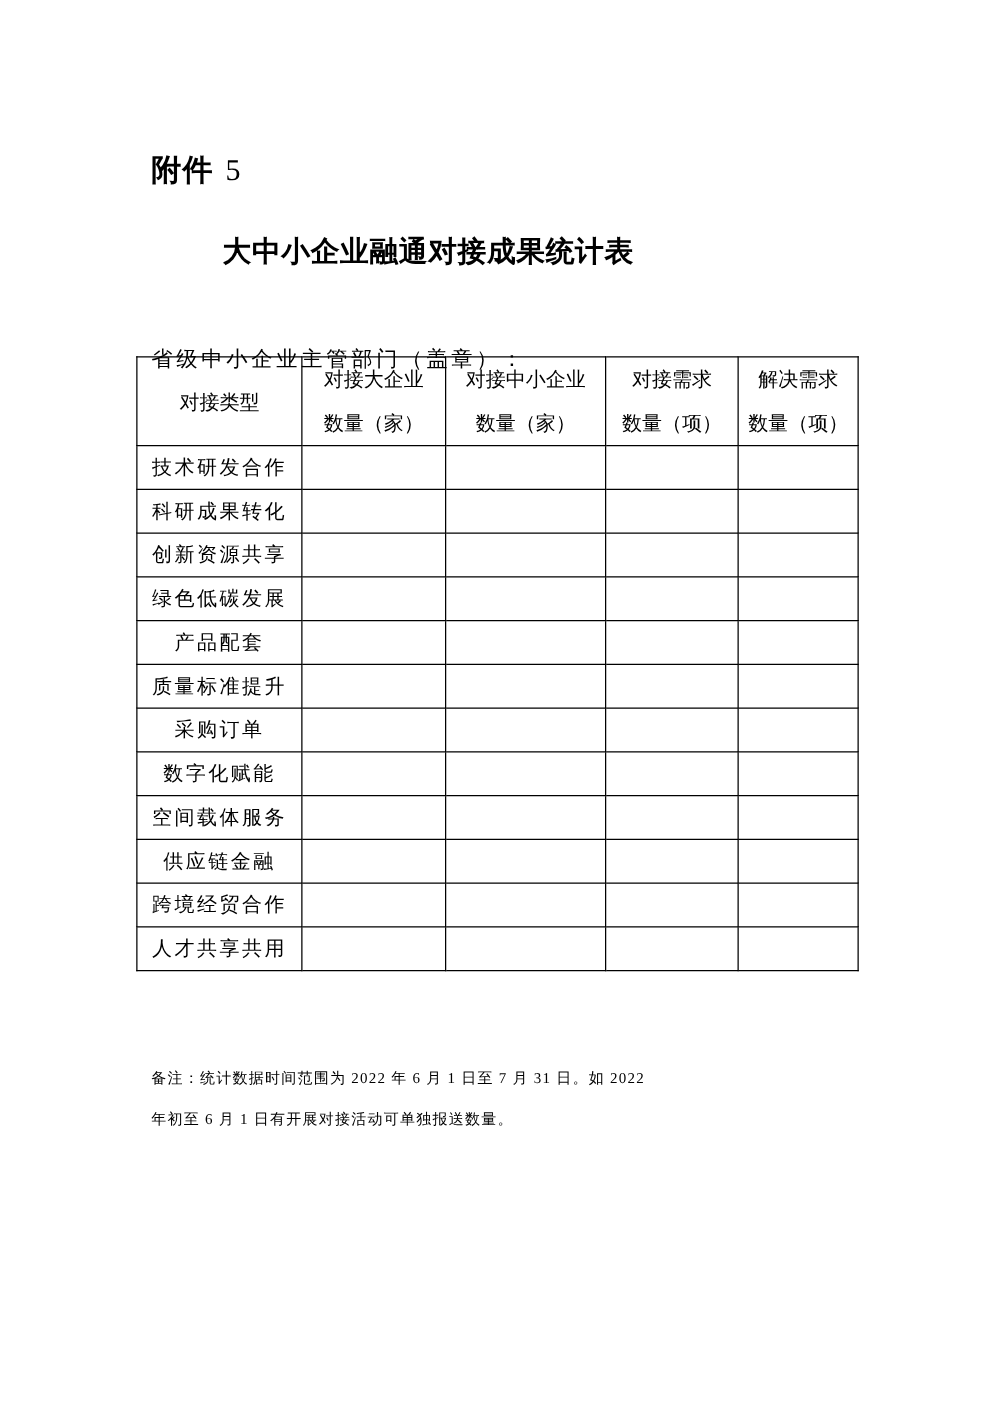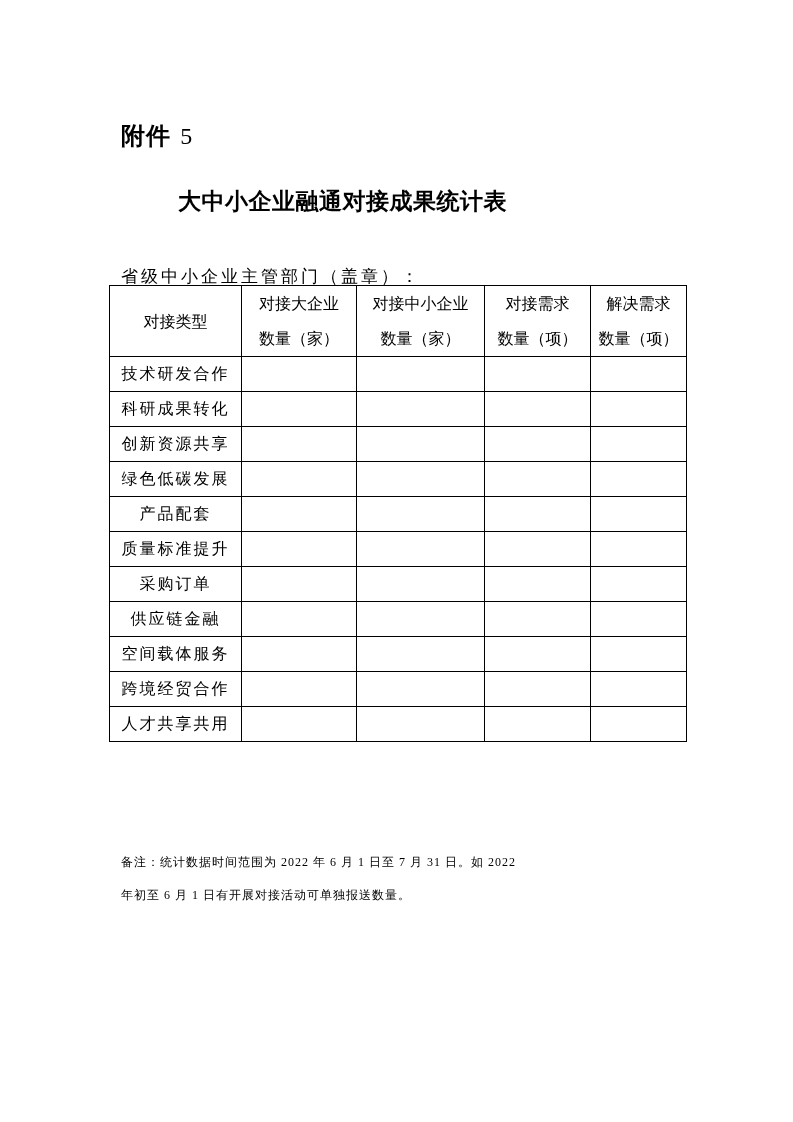--- a/index.html
+++ b/index.html
@@ -5,21 +5,21 @@
   html, body { margin: 0; padding: 0; background: #ffffff; }
   body { width: 793px; height: 1122px; position: relative; overflow: hidden;
          font-family: "DejaVu Serif", "Liberation Serif", serif; color: #000; }
   .attach { position: absolute; left: 121px; top: 120px; font-size: 24px;
             font-family: "DejaVu Sans", sans-serif; font-weight: bold; letter-spacing: 1px; }
   .attach .num { font-family: "Liberation Serif", serif; font-weight: normal; }
   .title { position: absolute; left: 0; width: 681px; top: 186px; text-align: center;
            font-size: 23px; font-weight: bold; font-family: "DejaVu Sans", sans-serif;
            padding-left: 0; letter-spacing: 0.5px; }
   .title span { position: relative; left: 2px; }
-  .dept { position: absolute; left: 121px; top: 265px; font-size: 17px; letter-spacing: 3px;
+  .dept { position: absolute; left: 121px; top: 276px; font-size: 17px; letter-spacing: 3px;
           font-family: "DejaVu Sans", sans-serif; font-weight: 300; }
   table.stats { position: absolute; left: 109px; top: 285px; border-collapse: collapse;
                 table-layout: fixed; width: 577px; }
   table.stats td, table.stats th { border: 1.5px solid #000; padding: 0; text-align: center;
                 vertical-align: middle; }
   table.stats th { height: 69px; font-size: 16px; font-weight: normal;
                    font-family: "DejaVu Sans", sans-serif; line-height: 35px; }
   table.stats td { height: 34px; font-size: 16px; letter-spacing: 2px;
                    font-family: "DejaVu Sans", sans-serif; font-weight: normal; }
   .c0 { width: 132px; } .c1 { width: 115px; } .c2 { width: 128px; }
@@ -117,28 +117,35 @@
         <td></td>
       </tr>
       <tr>
         <td>采购订单</td>
         <td></td>
         <td></td>
         <td></td>
         <td></td>
       </tr>
       <tr>
-        <td>供应链金融</td>
+        <td>数字化赋能</td>
         <td></td>
         <td></td>
         <td></td>
         <td></td>
       </tr>
       <tr>
         <td>空间载体服务</td>
+        <td></td>
+        <td></td>
+        <td></td>
+        <td></td>
+      </tr>
+      <tr>
+        <td>供应链金融</td>
         <td></td>
         <td></td>
         <td></td>
         <td></td>
       </tr>
       <tr>
         <td>跨境经贸合作</td>
         <td></td>
         <td></td>
         <td></td>

